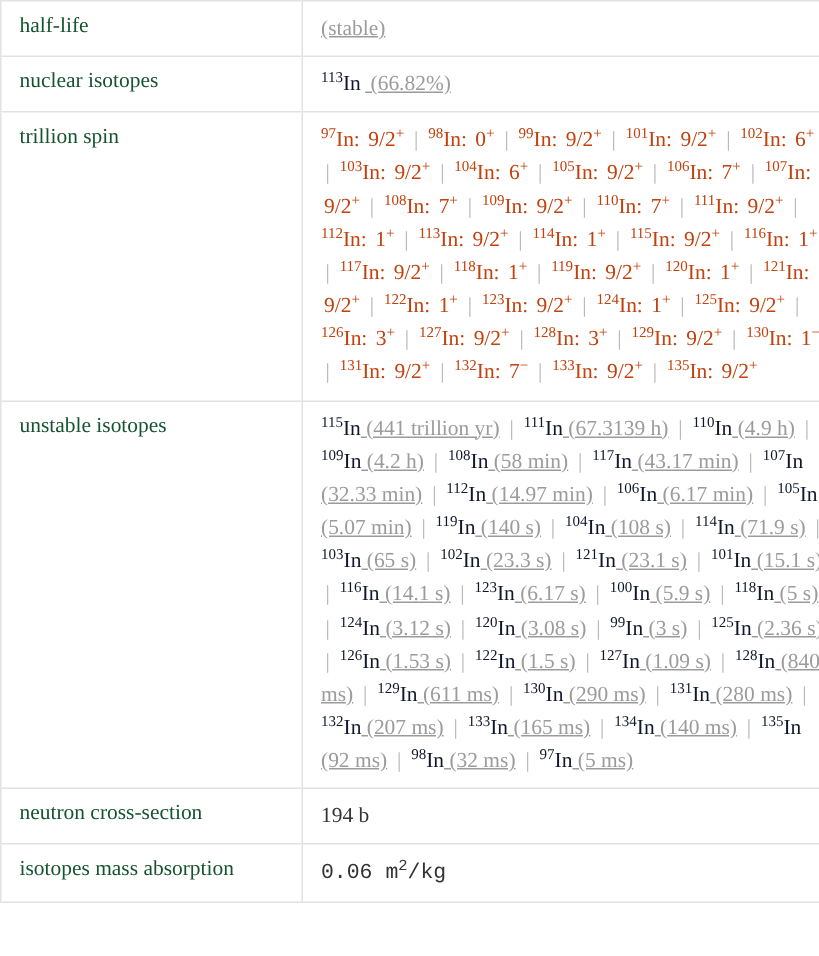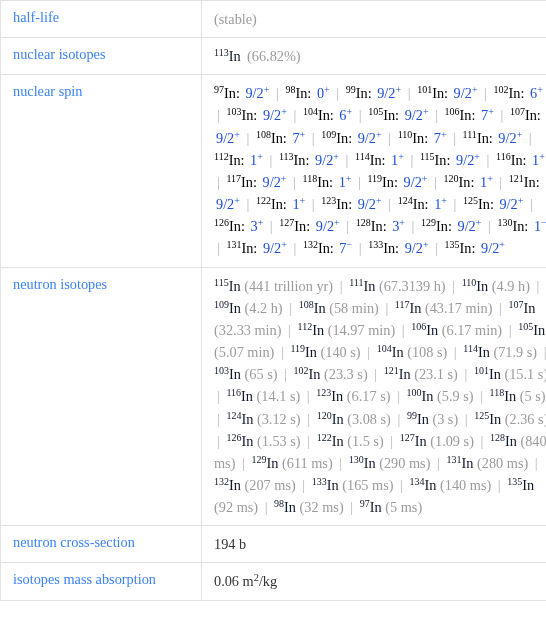--- a/index.html
+++ b/index.html
@@ -24,76 +24,78 @@
     border-bottom: 1px solid #e2e2e2;
   }
   table.props td {
     border-left: 1px solid #e2e2e2;
     border-right: 1px solid #e2e2e2;
     vertical-align: top;
     padding: 7px 10px 7px 12px;
   }
   td.label {
     width: 178px;
-    color: #3b82f6;
+    color: #14532d;
     font-size: 14.3px;
     line-height: 1.35;
     white-space: nowrap;
   }
   td.value {
     width: 340px;
     color: #333333;
     font-size: 14.3px;
     line-height: 1.55;
     padding-left: 14px;
     padding-right: 8px;
   }
   .muted {
     color: #9b9b9b;
+    text-decoration: underline;
   }
   .iso {
     color: #0f172a;
     white-space: nowrap;
   }
   .iso sup {
     font-size: 0.70em;
     vertical-align: 0.52em;
     line-height: 0;
   }
   .sep {
     color: #b5b5b5;
     padding: 0 3px;
   }
   .spinval {
-    color: #1d4ed8;
+    color: #c2410c;
     font-weight: 400;
     white-space: nowrap;
     padding-left: 2px;
   }
   .spinval sup {
     font-size: 0.70em;
     vertical-align: 0.52em;
     line-height: 0;
   }
   .isolabel {
-    color: #000000;
+    color: #c2410c;
     white-space: nowrap;
   }
   .isolabel sup {
     font-size: 0.70em;
     vertical-align: 0.52em;
     line-height: 0;
   }
   .unit-sup {
     font-size: 0.72em;
     vertical-align: 0.5em;
     line-height: 0;
   }
   .nowrapchunk {
     white-space: nowrap;
+    font-family: Liberation Mono, monospace;
   }
   .spin-cell { line-height: 1.62; }
   .unstable-cell { line-height: 1.60; }
 </style>
 </head>
 <body>
 
 <table class="props">
   <tbody>
 
@@ -105,28 +107,28 @@
     </tr>
 
     <tr>
       <td class="label">nuclear isotopes</td>
       <td class="value">
         <span id="stable-isotopes-list"><span class="iso"><sup>113</sup><span>In</span></span> <span class="muted"> (66.82%)</span></span>
       </td>
     </tr>
 
     <tr>
-      <td class="label">nuclear spin</td>
+      <td class="label">trillion spin</td>
       <td class="value spin-cell">
         <span id="nuclear-spin-list"><span class="isolabel"><sup>97</sup><span>In:</span></span> <span class="spinval">9/2<sup>+</sup></span> <span class="sep">|</span> <span class="isolabel"><sup>98</sup><span>In:</span></span> <span class="spinval">0<sup>+</sup></span> <span class="sep">|</span> <span class="isolabel"><sup>99</sup><span>In:</span></span> <span class="spinval">9/2<sup>+</sup></span> <span class="sep">|</span> <span class="isolabel"><sup>101</sup><span>In:</span></span> <span class="spinval">9/2<sup>+</sup></span> <span class="sep">|</span> <span class="isolabel"><sup>102</sup><span>In:</span></span> <span class="spinval">6<sup>+</sup></span> <span class="sep">|</span> <span class="isolabel"><sup>103</sup><span>In:</span></span> <span class="spinval">9/2<sup>+</sup></span> <span class="sep">|</span> <span class="isolabel"><sup>104</sup><span>In:</span></span> <span class="spinval">6<sup>+</sup></span> <span class="sep">|</span> <span class="isolabel"><sup>105</sup><span>In:</span></span> <span class="spinval">9/2<sup>+</sup></span> <span class="sep">|</span> <span class="isolabel"><sup>106</sup><span>In:</span></span> <span class="spinval">7<sup>+</sup></span> <span class="sep">|</span> <span class="isolabel"><sup>107</sup><span>In:</span></span> <span class="spinval">9/2<sup>+</sup></span> <span class="sep">|</span> <span class="isolabel"><sup>108</sup><span>In:</span></span> <span class="spinval">7<sup>+</sup></span> <span class="sep">|</span> <span class="isolabel"><sup>109</sup><span>In:</span></span> <span class="spinval">9/2<sup>+</sup></span> <span class="sep">|</span> <span class="isolabel"><sup>110</sup><span>In:</span></span> <span class="spinval">7<sup>+</sup></span> <span class="sep">|</span> <span class="isolabel"><sup>111</sup><span>In:</span></span> <span class="spinval">9/2<sup>+</sup></span> <span class="sep">|</span> <span class="isolabel"><sup>112</sup><span>In:</span></span> <span class="spinval">1<sup>+</sup></span> <span class="sep">|</span> <span class="isolabel"><sup>113</sup><span>In:</span></span> <span class="spinval">9/2<sup>+</sup></span> <span class="sep">|</span> <span class="isolabel"><sup>114</sup><span>In:</span></span> <span class="spinval">1<sup>+</sup></span> <span class="sep">|</span> <span class="isolabel"><sup>115</sup><span>In:</span></span> <span class="spinval">9/2<sup>+</sup></span> <span class="sep">|</span> <span class="isolabel"><sup>116</sup><span>In:</span></span> <span class="spinval">1<sup>+</sup></span> <span class="sep">|</span> <span class="isolabel"><sup>117</sup><span>In:</span></span> <span class="spinval">9/2<sup>+</sup></span> <span class="sep">|</span> <span class="isolabel"><sup>118</sup><span>In:</span></span> <span class="spinval">1<sup>+</sup></span> <span class="sep">|</span> <span class="isolabel"><sup>119</sup><span>In:</span></span> <span class="spinval">9/2<sup>+</sup></span> <span class="sep">|</span> <span class="isolabel"><sup>120</sup><span>In:</span></span> <span class="spinval">1<sup>+</sup></span> <span class="sep">|</span> <span class="isolabel"><sup>121</sup><span>In:</span></span> <span class="spinval">9/2<sup>+</sup></span> <span class="sep">|</span> <span class="isolabel"><sup>122</sup><span>In:</span></span> <span class="spinval">1<sup>+</sup></span> <span class="sep">|</span> <span class="isolabel"><sup>123</sup><span>In:</span></span> <span class="spinval">9/2<sup>+</sup></span> <span class="sep">|</span> <span class="isolabel"><sup>124</sup><span>In:</span></span> <span class="spinval">1<sup>+</sup></span> <span class="sep">|</span> <span class="isolabel"><sup>125</sup><span>In:</span></span> <span class="spinval">9/2<sup>+</sup></span> <span class="sep">|</span> <span class="isolabel"><sup>126</sup><span>In:</span></span> <span class="spinval">3<sup>+</sup></span> <span class="sep">|</span> <span class="isolabel"><sup>127</sup><span>In:</span></span> <span class="spinval">9/2<sup>+</sup></span> <span class="sep">|</span> <span class="isolabel"><sup>128</sup><span>In:</span></span> <span class="spinval">3<sup>+</sup></span> <span class="sep">|</span> <span class="isolabel"><sup>129</sup><span>In:</span></span> <span class="spinval">9/2<sup>+</sup></span> <span class="sep">|</span> <span class="isolabel"><sup>130</sup><span>In:</span></span> <span class="spinval">1<sup>−</sup></span> <span class="sep">|</span> <span class="isolabel"><sup>131</sup><span>In:</span></span> <span class="spinval">9/2<sup>+</sup></span> <span class="sep">|</span> <span class="isolabel"><sup>132</sup><span>In:</span></span> <span class="spinval">7<sup>−</sup></span> <span class="sep">|</span> <span class="isolabel"><sup>133</sup><span>In:</span></span> <span class="spinval">9/2<sup>+</sup></span> <span class="sep">|</span> <span class="isolabel"><sup>135</sup><span>In:</span></span> <span class="spinval">9/2<sup>+</sup></span></span>
       </td>
     </tr>
 
     <tr>
-      <td class="label">neutron isotopes</td>
+      <td class="label">unstable isotopes</td>
       <td class="value unstable-cell">
         <span id="unstable-isotopes-list"><span class="iso"><sup>115</sup><span>In</span></span><span class="muted"> (441 trillion yr)</span> <span class="sep">|</span> <span class="iso"><sup>111</sup><span>In</span></span><span class="muted"> (67.3139 h)</span> <span class="sep">|</span> <span class="iso"><sup>110</sup><span>In</span></span><span class="muted"> (4.9 h)</span> <span class="sep">|</span> <span class="iso"><sup>109</sup><span>In</span></span><span class="muted"> (4.2 h)</span> <span class="sep">|</span> <span class="iso"><sup>108</sup><span>In</span></span><span class="muted"> (58 min)</span> <span class="sep">|</span> <span class="iso"><sup>117</sup><span>In</span></span><span class="muted"> (43.17 min)</span> <span class="sep">|</span> <span class="iso"><sup>107</sup><span>In</span></span><span class="muted"> (32.33 min)</span> <span class="sep">|</span> <span class="iso"><sup>112</sup><span>In</span></span><span class="muted"> (14.97 min)</span> <span class="sep">|</span> <span class="iso"><sup>106</sup><span>In</span></span><span class="muted"> (6.17 min)</span> <span class="sep">|</span> <span class="iso"><sup>105</sup><span>In</span></span><span class="muted"> (5.07 min)</span> <span class="sep">|</span> <span class="iso"><sup>119</sup><span>In</span></span><span class="muted"> (140 s)</span> <span class="sep">|</span> <span class="iso"><sup>104</sup><span>In</span></span><span class="muted"> (108 s)</span> <span class="sep">|</span> <span class="iso"><sup>114</sup><span>In</span></span><span class="muted"> (71.9 s)</span> <span class="sep">|</span> <span class="iso"><sup>103</sup><span>In</span></span><span class="muted"> (65 s)</span> <span class="sep">|</span> <span class="iso"><sup>102</sup><span>In</span></span><span class="muted"> (23.3 s)</span> <span class="sep">|</span> <span class="iso"><sup>121</sup><span>In</span></span><span class="muted"> (23.1 s)</span> <span class="sep">|</span> <span class="iso"><sup>101</sup><span>In</span></span><span class="muted"> (15.1 s)</span> <span class="sep">|</span> <span class="iso"><sup>116</sup><span>In</span></span><span class="muted"> (14.1 s)</span> <span class="sep">|</span> <span class="iso"><sup>123</sup><span>In</span></span><span class="muted"> (6.17 s)</span> <span class="sep">|</span> <span class="iso"><sup>100</sup><span>In</span></span><span class="muted"> (5.9 s)</span> <span class="sep">|</span> <span class="iso"><sup>118</sup><span>In</span></span><span class="muted"> (5 s)</span> <span class="sep">|</span> <span class="iso"><sup>124</sup><span>In</span></span><span class="muted"> (3.12 s)</span> <span class="sep">|</span> <span class="iso"><sup>120</sup><span>In</span></span><span class="muted"> (3.08 s)</span> <span class="sep">|</span> <span class="iso"><sup>99</sup><span>In</span></span><span class="muted"> (3 s)</span> <span class="sep">|</span> <span class="iso"><sup>125</sup><span>In</span></span><span class="muted"> (2.36 s)</span> <span class="sep">|</span> <span class="iso"><sup>126</sup><span>In</span></span><span class="muted"> (1.53 s)</span> <span class="sep">|</span> <span class="iso"><sup>122</sup><span>In</span></span><span class="muted"> (1.5 s)</span> <span class="sep">|</span> <span class="iso"><sup>127</sup><span>In</span></span><span class="muted"> (1.09 s)</span> <span class="sep">|</span> <span class="iso"><sup>128</sup><span>In</span></span><span class="muted"> (840 ms)</span> <span class="sep">|</span> <span class="iso"><sup>129</sup><span>In</span></span><span class="muted"> (611 ms)</span> <span class="sep">|</span> <span class="iso"><sup>130</sup><span>In</span></span><span class="muted"> (290 ms)</span> <span class="sep">|</span> <span class="iso"><sup>131</sup><span>In</span></span><span class="muted"> (280 ms)</span> <span class="sep">|</span> <span class="iso"><sup>132</sup><span>In</span></span><span class="muted"> (207 ms)</span> <span class="sep">|</span> <span class="iso"><sup>133</sup><span>In</span></span><span class="muted"> (165 ms)</span> <span class="sep">|</span> <span class="iso"><sup>134</sup><span>In</span></span><span class="muted"> (140 ms)</span> <span class="sep">|</span> <span class="iso"><sup>135</sup><span>In</span></span><span class="muted"> (92 ms)</span> <span class="sep">|</span> <span class="iso"><sup>98</sup><span>In</span></span><span class="muted"> (32 ms)</span> <span class="sep">|</span> <span class="iso"><sup>97</sup><span>In</span></span><span class="muted"> (5 ms)</span></span>
       </td>
     </tr>
 
     <tr>
       <td class="label">neutron cross-section</td>
       <td class="value">194 b</td>
     </tr>
 

